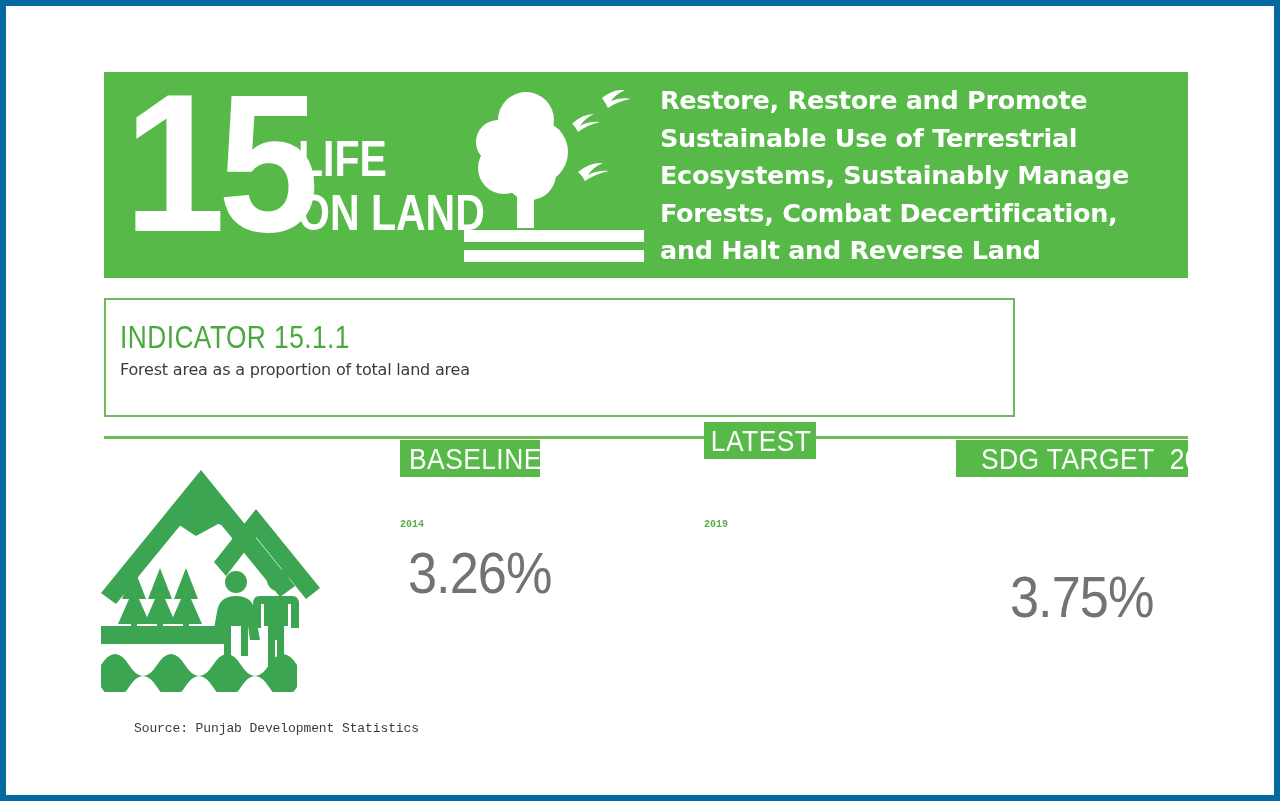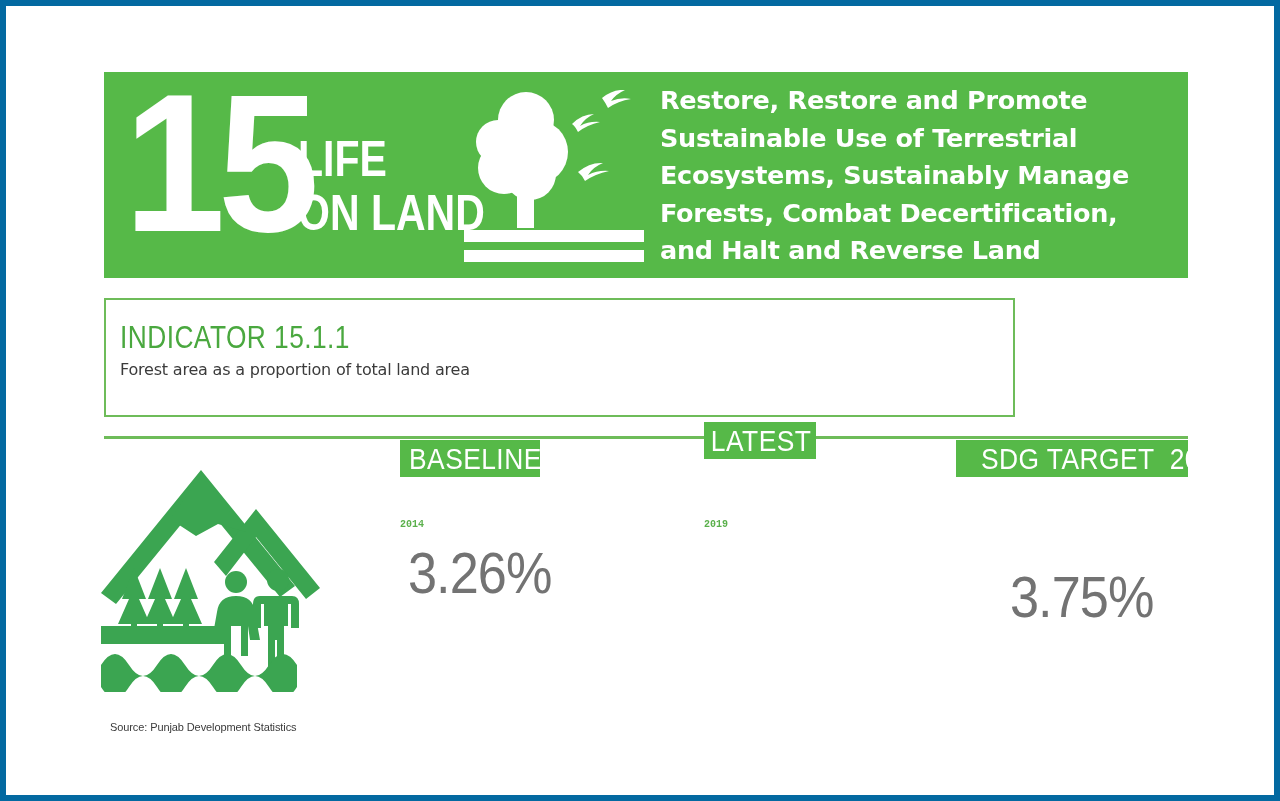--- a/index.html
+++ b/index.html
@@ -195,25 +195,25 @@
     position: absolute;
     left: 92px;
     top: 458px;
     width: 234px;
     height: 228px;
   }
 
   
   .source {
     position: absolute;
-    left: 104px;
+    left: 128px;
     top: 715px;
     color: #3b3b3b;
-    font-family: Liberation Sans, sans-serif;
-    font-size: 11px;
+    font-family: Liberation Mono, monospace;
+    font-size: 13px;
     letter-spacing: -0.1px;
     white-space: nowrap;
   }
 </style>
 </head>
 <body>
 
 <div id="page">
 
   <div class="banner">

